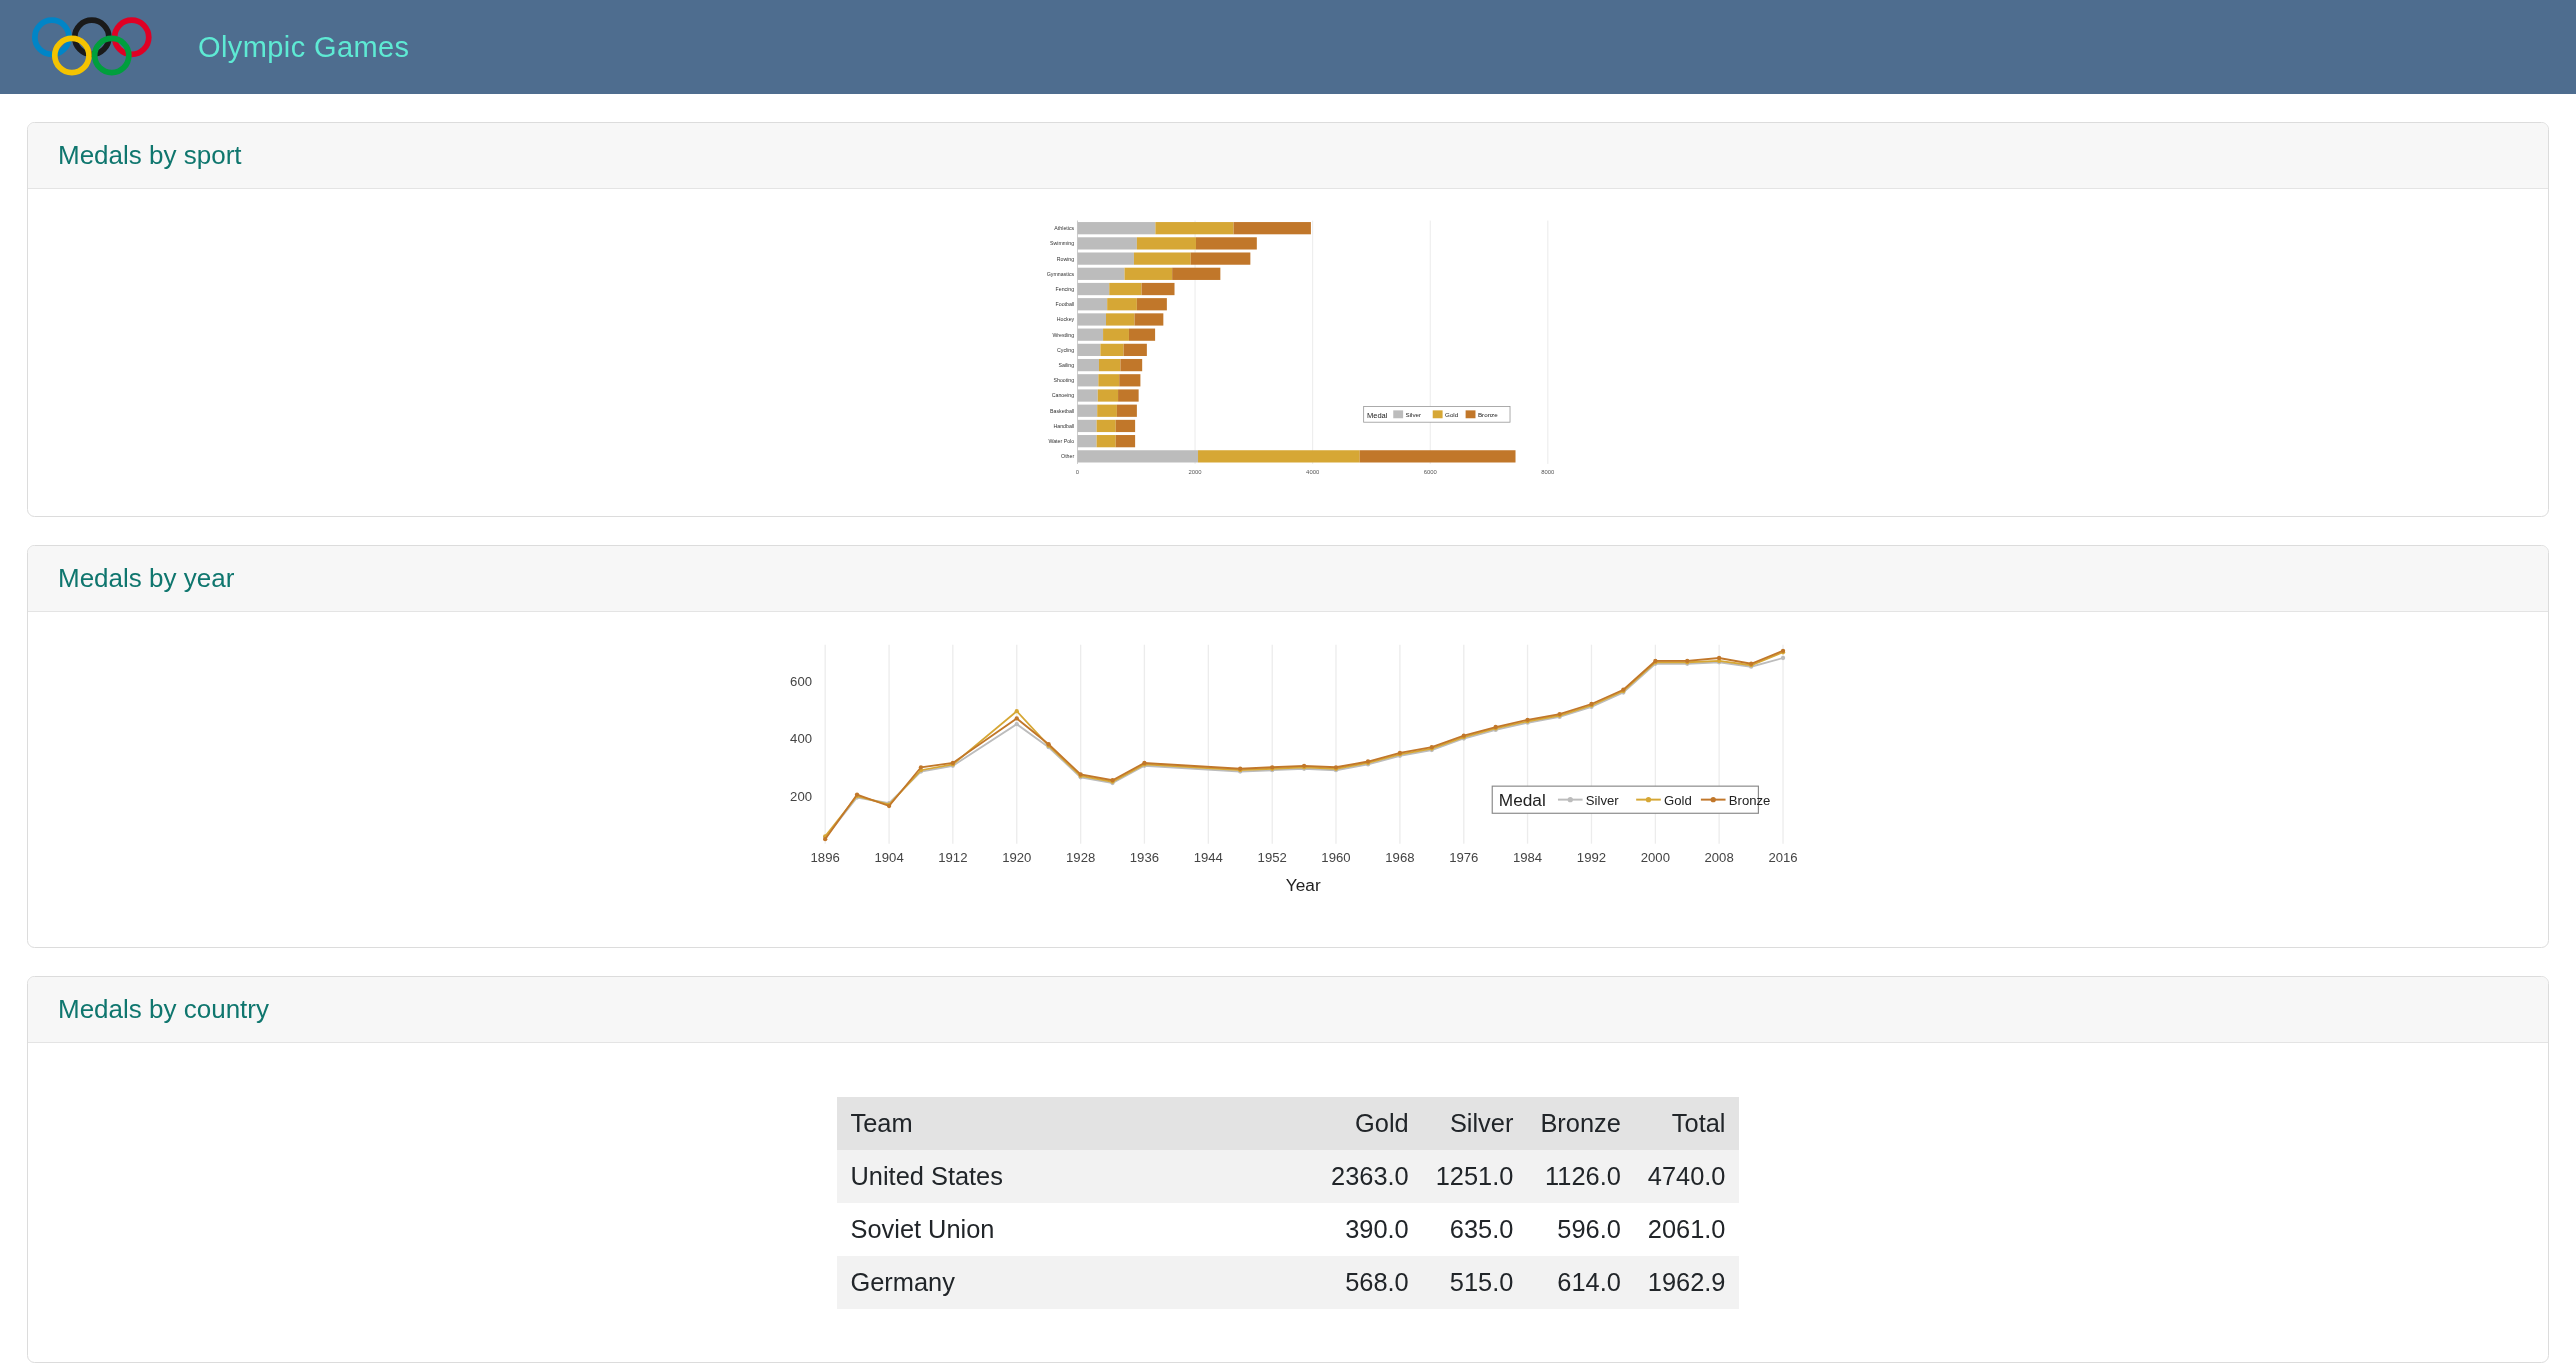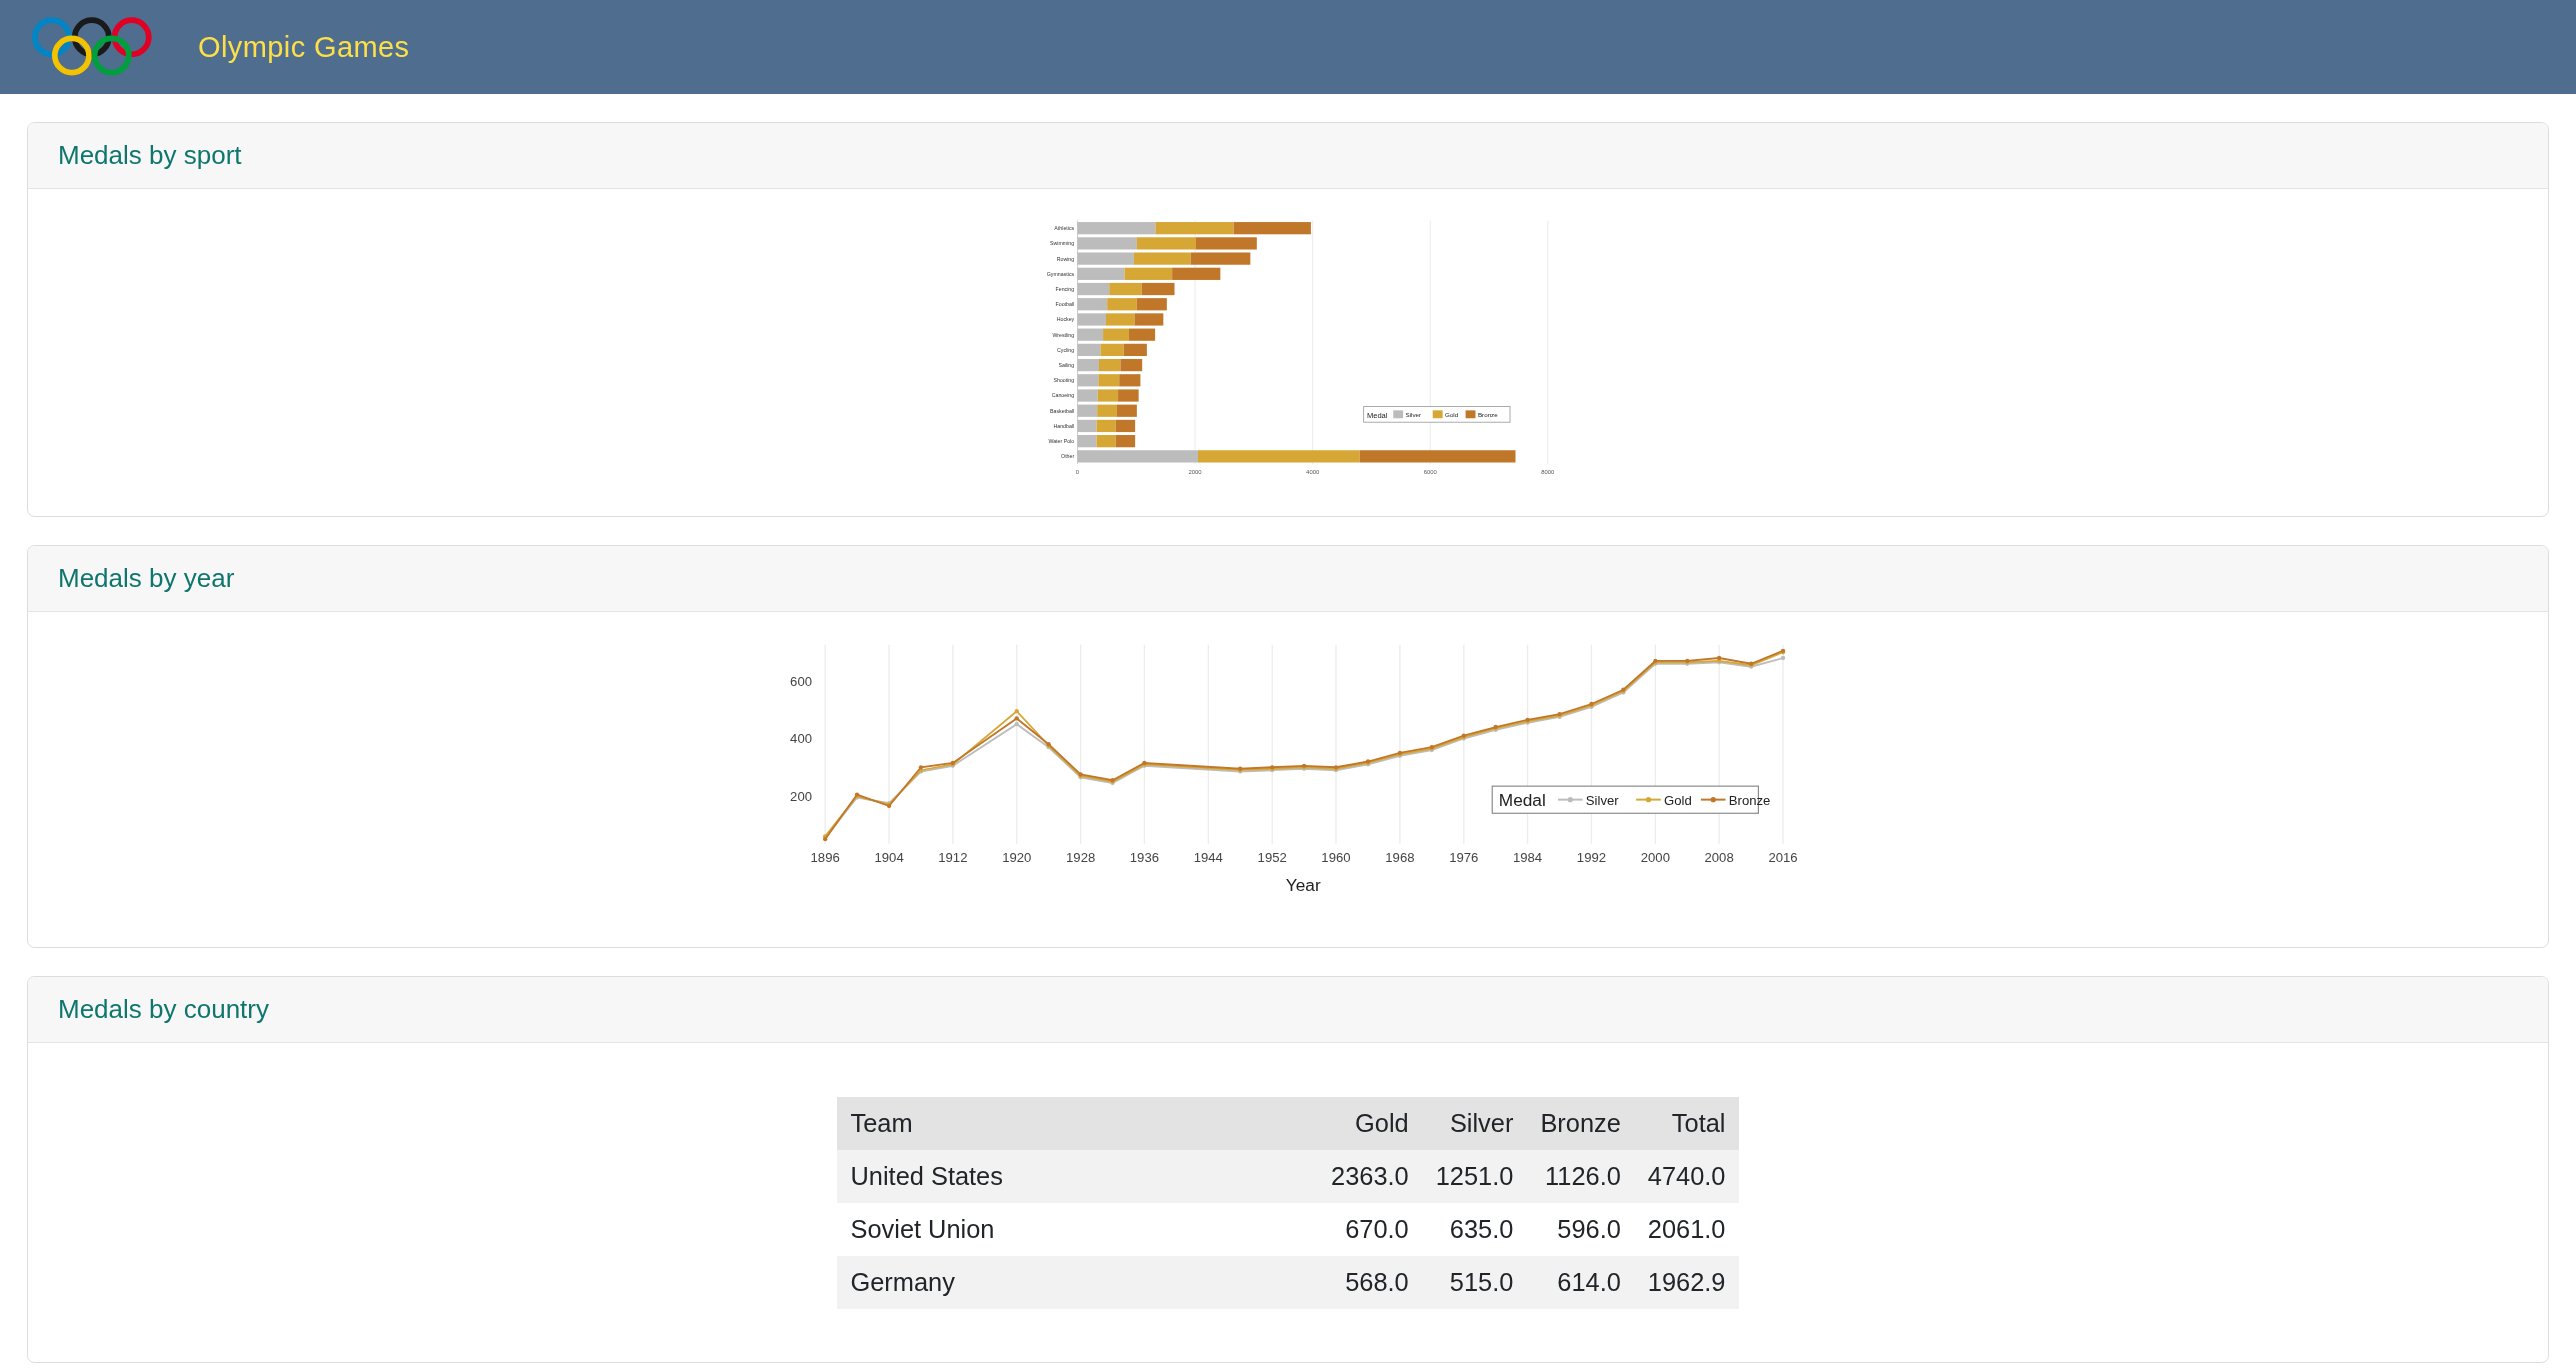--- a/index.html
+++ b/index.html
@@ -4,21 +4,21 @@
 <style>
   html,body{margin:0;padding:0;}
   body{
     width:2576px;height:1371px;overflow:hidden;background:#ffffff;
     font-family:"Liberation Sans","DejaVu Sans",sans-serif;
   }
   .navbar{
     height:94px;background:#4e6d8f;display:flex;align-items:center;
     padding:0 28px;box-sizing:border-box;
   }
-  .brand{color:#fde047;font-size:29px;margin-left:31px;letter-spacing:0.4px;}
+  .brand{color:#5eead4;font-size:29px;margin-left:31px;letter-spacing:0.4px;}
   main{padding:0 27px;}
   .card{
     border:1.5px solid #dcdcdc;border-radius:7.5px;margin-top:28px;
     overflow:hidden;background:#fff;
   }
   .card-header{
     background:#f7f7f7;border-bottom:1.5px solid #e4e4e4;
     padding:17px 30px;font-size:26px;color:#0f766e;
   }
   .card-body{display:flex;justify-content:center;}
@@ -309,21 +309,21 @@
         <tbody>
             <tr>
               <td>United States</td>
               <td>2363.0</td>
               <td>1251.0</td>
               <td>1126.0</td>
               <td>4740.0</td>
             </tr>
             <tr>
               <td>Soviet Union</td>
-              <td>670.0</td>
+              <td>390.0</td>
               <td>635.0</td>
               <td>596.0</td>
               <td>2061.0</td>
             </tr>
             <tr>
               <td>Germany</td>
               <td>568.0</td>
               <td>515.0</td>
               <td>614.0</td>
               <td>1962.9</td>

